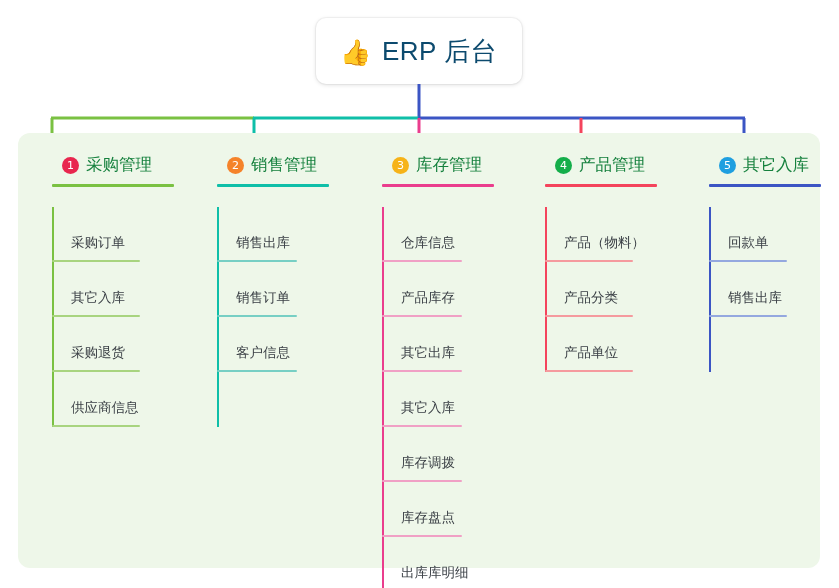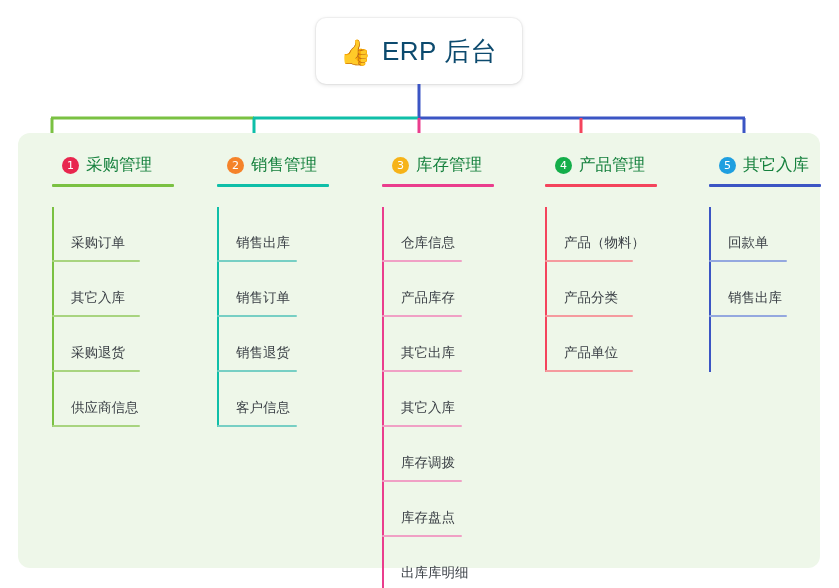--- a/index.html
+++ b/index.html
@@ -169,24 +169,20 @@
         <div class="trunk" style="background: rgb(15, 191, 168); height: 220px;"></div>
         <div class="item">
           <span class="item-label">销售出库</span>
           <div class="item-rule" style="background: rgb(119, 207, 196); width: 80px;"></div>
         </div>
         <div class="item">
           <span class="item-label">销售订单</span>
           <div class="item-rule" style="background: rgb(119, 207, 196); width: 80px;"></div>
         </div>
         <div class="item">
-          <span class="item-label">销售退货</span>
-          <div class="item-rule" style="background: rgb(119, 207, 196); width: 80px;"></div>
-        </div>
-        <div class="item">
           <span class="item-label">客户信息</span>
           <div class="item-rule" style="background: rgb(119, 207, 196); width: 80px;"></div>
         </div>
       </div>
     </div>
     <div class="column" style="left: 352px; top: 17px; width: 130px;">
       <div class="col-header">
         <span class="badge" style="background: rgb(246, 179, 24);">3</span>
         <span class="col-title">库存管理</span>
       </div>

